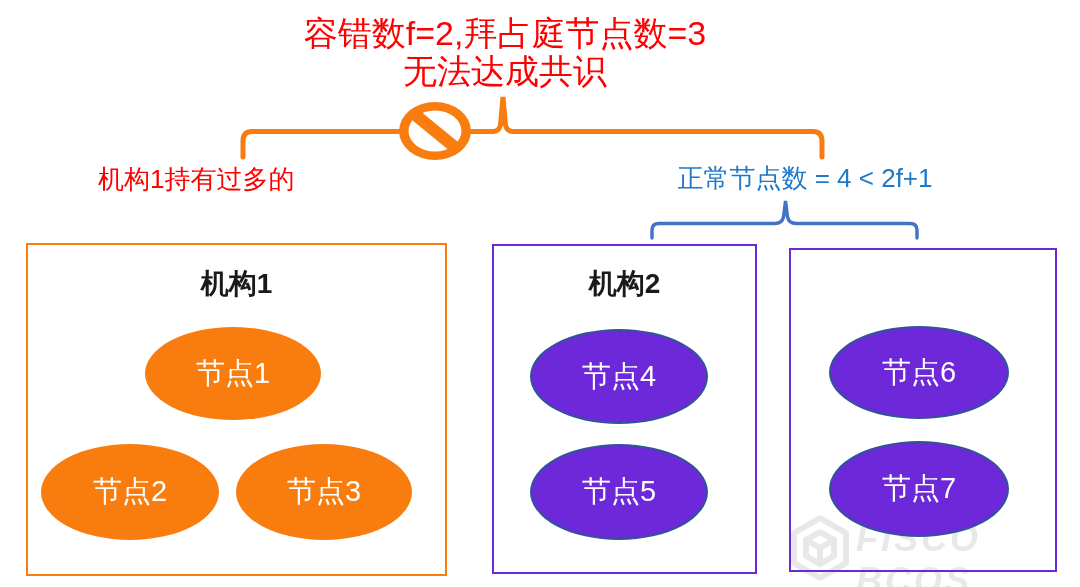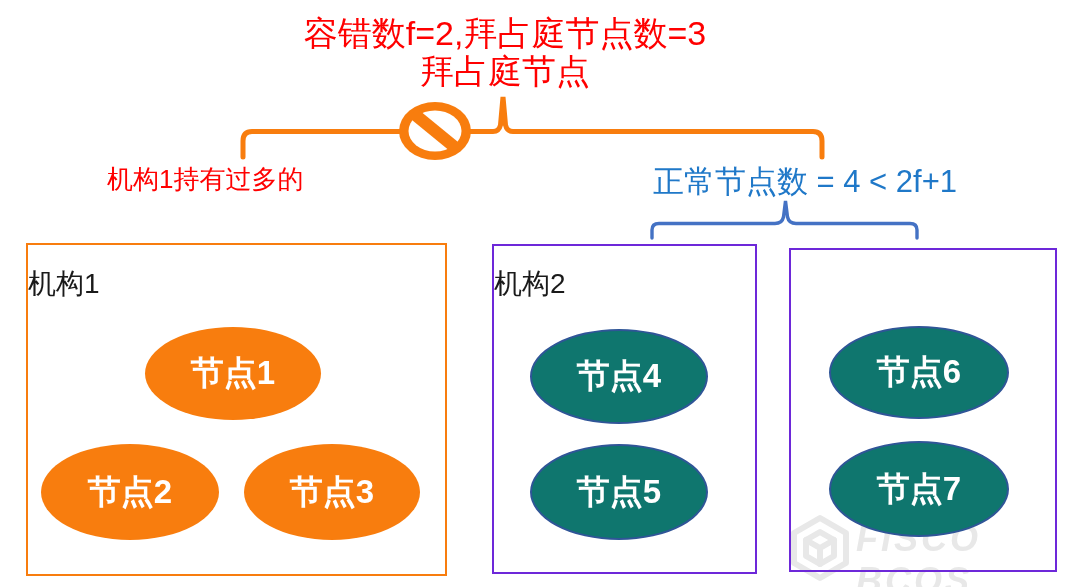--- a/index.html
+++ b/index.html
@@ -6,41 +6,41 @@
   .canvas{
     position:relative;width:1080px;height:587px;background:#ffffff;overflow:hidden;
     font-family:"Liberation Sans","DejaVu Sans",sans-serif;
   }
   
   .main-title{
     position:absolute;left:0;top:14px;width:1010px;text-align:center;
     color:#FF0000;font-size:34px;line-height:38px;font-weight:500;white-space:pre;
   }
   .left-note{
-    position:absolute;left:107px;top:163px;color:#FF0000;
+    position:absolute;left:98px;top:163px;color:#FF0000;
     font-size:26px;line-height:33px;font-weight:500;white-space:pre;
   }
   .right-note{
     position:absolute;left:640px;top:161px;width:330px;text-align:center;
-    color:#1F78C8;font-size:31px;font-weight:500;white-space:pre;
+    color:#1F78C8;font-size:26px;font-weight:500;white-space:pre;
   }
   
   .org-box{position:absolute;background:transparent;z-index:2;}
   .org-box.orange{border:2px solid #F87D0E;}
   .org-box.blue{border:2px solid #6d28d9;}
   .org-title{
-    position:absolute;left:0;width:100%;text-align:left;color:#1A1A1A;
-    font-size:28px;font-weight:400;
+    position:absolute;left:0;width:100%;text-align:center;color:#1A1A1A;
+    font-size:28px;font-weight:700;
   }
   .node{
     position:absolute;border-radius:50%;display:flex;align-items:center;justify-content:center;
-    color:#ffffff;font-size:33px;font-weight:700;box-sizing:border-box;
+    color:#ffffff;font-size:29px;font-weight:400;box-sizing:border-box;
   }
   .node.orange{background:#F87D0E;}
-  .node.blue{background:#0f766e;border:2px solid #2F5597;}
+  .node.blue{background:#6d28d9;border:2px solid #2F5597;}
   
   .art{position:absolute;left:0;top:0;z-index:3;pointer-events:none;}
   .wm{position:absolute;left:0;top:0;z-index:1;pointer-events:none;}
   .wm-text{
     position:absolute;left:856px;top:518px;z-index:1;
     color:#E8E8E8;font-size:36px;font-weight:bold;font-style:italic;letter-spacing:3px;
     font-family:"Liberation Sans","DejaVu Sans",sans-serif;
   }
 </style>
 </head>
@@ -50,21 +50,21 @@
 
   <svg class="wm" width="1080" height="587" viewBox="0 0 1080 587">
     <g stroke="#E8E8E8" fill="none" stroke-width="6" stroke-linejoin="round" stroke-linecap="round">
       <polygon points="820,518 794,533 794,563 820,578 846,563 846,533"></polygon>
       <polygon points="820,532 806,540 806,556 820,564 834,556 834,540"></polygon>
       <path d="M806,540 L820,548 L834,540 M820,548 L820,564"></path>
     </g>
   </svg>
   <div class="wm-text">FISCO BCOS</div>
 
-  <div class="main-title"><span>容错数f=2,拜占庭节点数=3</span><br><span>拜占庭节点</span></div>
+  <div class="main-title"><span>容错数f=2,拜占庭节点数=3</span><br><span>无法达成共识</span></div>
 
   <div class="left-note"><span>机构1持有过多的</span><br></div>
 
   <div class="right-note">正常节点数 = 4 &lt; 2f+1</div>
 
   <svg class="art" width="1080" height="587" viewBox="0 0 1080 587">
 
     <path d="M243,157 L243,141 Q243,131.5 252,131.5 L493,131.5 Q499,131.5 500.5,125 L503,97 L505.5,125 Q507,131.5 513,131.5 L813,131.5 Q822,131.5 822,141 L822,157" fill="none" stroke="#F87D0E" stroke-width="5" stroke-linecap="round"></path>
 
     <g>
@@ -73,21 +73,21 @@
       <line x1="413" y1="113" x2="457" y2="149" stroke="#F87D0E" stroke-width="12"></line>
     </g>
 
     <path d="M652,238 L652,230 Q652,223.5 659,223.5 L775,223.5 Q782,223.5 783.5,217 L785.5,201 L787.5,217 Q789,223.5 796,223.5 L910,223.5 Q917,223.5 917,230 L917,238" fill="none" stroke="#4472C4" stroke-width="3.4" stroke-linecap="round"></path>
   </svg>
 
   <div class="org-box orange" style="left:26px;top:243px;width:417px;height:329px;">
     <div class="org-title" style="top:20px;">机构1</div>
     <div class="node orange" style="left:117px;top:82px;width:176px;height:93px;">节点1</div>
     <div class="node orange" style="left:13px;top:199px;width:178px;height:96px;">节点2</div>
-    <div class="node orange" style="left:216px;top:199px;width:176px;height:96px;text-align:right;">节点3</div>
+    <div class="node orange" style="left:208px;top:199px;width:176px;height:96px;text-align:right;">节点3</div>
   </div>
 
   <div class="org-box blue" style="left:492px;top:244px;width:261px;height:326px;">
     <div class="org-title" style="top:19px;">机构2</div>
     <div class="node blue" style="left:36px;top:83px;width:178px;height:95px;">节点4</div>
     <div class="node blue" style="left:36px;top:198px;width:178px;height:96px;">节点5</div>
   </div>
 
   <div class="org-box blue" style="left:789px;top:248px;width:264px;height:320px;">
     <div class="node blue" style="left:38px;top:76px;width:180px;height:93px;">节点6</div>

